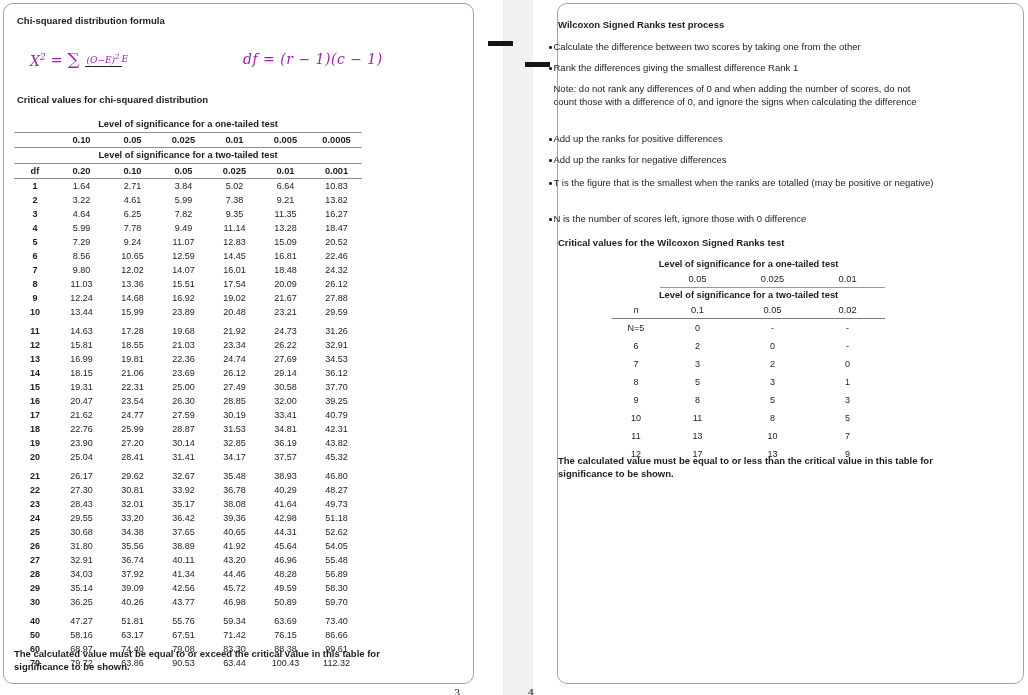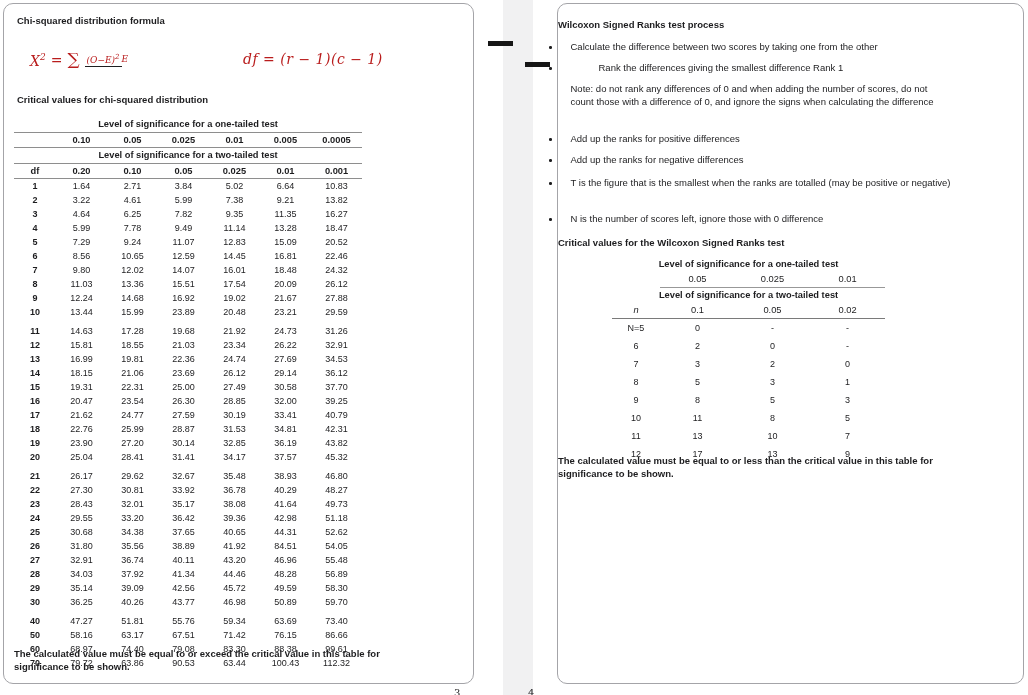--- a/index.html
+++ b/index.html
@@ -16,21 +16,21 @@
   .frame.rf { left:24px; top:3px; width:467px; height:681px; }
   .clip-bar { position:absolute; top:0; height:5px; width:25px; background:#161616; }
   .clip-bar.b1 { left:488px; } .clip-bar.b2 { left:525px; }
   .page-num { position:absolute; top:687px; font-family:"DejaVu Serif", serif; font-size:10px; color:#1d1d1f; }
   .page-num.p3 { left:454px; } .page-num.p4 { left:528px; }
 
   .abs { position:absolute; }
   .h-bold { font-size:9.5px; font-weight:bold; }
 
   
-  .math { font-family:"DejaVu Serif", serif; font-style:italic; color:#b91c1c; }
+  .math { font-family:"DejaVu Serif", serif; font-style:italic; color:#a21caf; }
   .chi-formula { left:30px; top:45px; height:30px; display:flex; align-items:center; gap:5px; font-size:14px; }
   .chi-formula sup { font-size:9px; font-style:italic; }
   .sigma { font-size:17px; font-style:normal; position:relative; top:-1px; }
   .frac { display:inline-flex; align-items:center; font-size:9px; line-height:1.25; }
   .frac .fnum { border-bottom:0.9px solid #1d1d1f; padding:0 2px; }
   .frac .fnum sup { font-size:7px; }
   .df-formula { left:243px; top:51px; font-size:14px; letter-spacing:0.5px; }
 
   
   table.crit { border-collapse:collapse; table-layout:fixed; }
@@ -59,24 +59,24 @@
 
   .footer-note { font-size:9.5px; font-weight:bold; line-height:12.5px; }
   .lp-footer { left:14px; top:648px; width:400px; }
   .rp-footer { left:25px; top:455px; width:416px; }
 
   
   .rp-title { left:25px; top:19px; }
   .rp-heading2 { left:25px; top:237px; }
   .bullet-item { position:absolute; left:12px; display:flex; }
   .bullet-item .dot { width:2.5px; height:2.5px; border-radius:50%; background:#1d1d1f; margin:5px 0 0 4px; flex:none; }
-  .bullet-item .btxt { margin-left:19px; font-size:9.5px; line-height:12.5px; max-width:392px; }
+  .bullet-item .btxt { margin-left:2px; font-size:9.5px; line-height:12.5px; max-width:392px; }
   .bullet-item.note .dot { visibility:hidden; }
   .bullet-item.note .btxt { max-width:378px; }
-  .b1 { top:41px; } .b2 { top:62px;gap:28px; } .b3 { top:83px; }
+  .b1 { top:41px; } .b2 { top:62px; } .b3 { top:83px; }
   .b4 { top:133px; } .b5 { top:154px; } .b6 { top:177px; } .b7 { top:213px; }
 
   .lp-heading1 { left:17px; top:15px; }
   .lp-heading2 { left:17px; top:94px; }
 </style>
 </head>
 <body>
 
 <div class="viewer">
 
@@ -364,21 +364,21 @@
             <td>40.65</td>
             <td>44.31</td>
             <td>52.62</td>
           </tr>
           <tr>
             <td>26</td>
             <td>31.80</td>
             <td>35.56</td>
             <td>38.89</td>
             <td>41.92</td>
-            <td>84.51</td>
+            <td>45.64</td>
             <td>54.05</td>
           </tr>
           <tr>
             <td>27</td>
             <td>32.91</td>
             <td>36.74</td>
             <td>40.11</td>
             <td>43.20</td>
             <td>46.96</td>
             <td>55.48</td>

